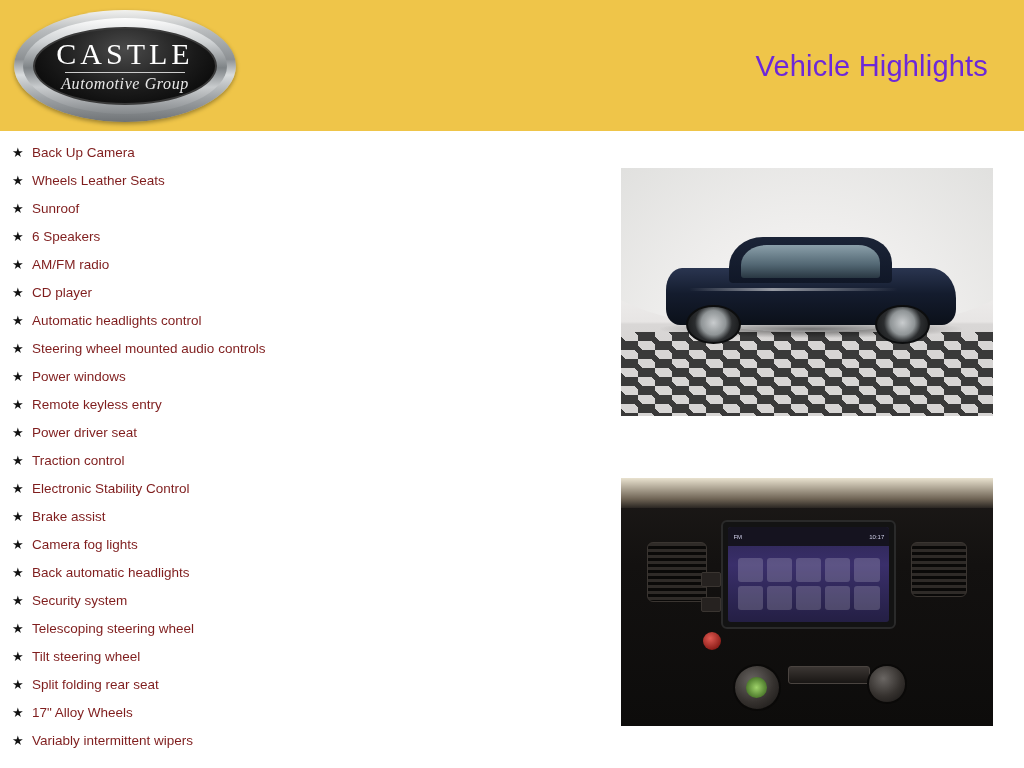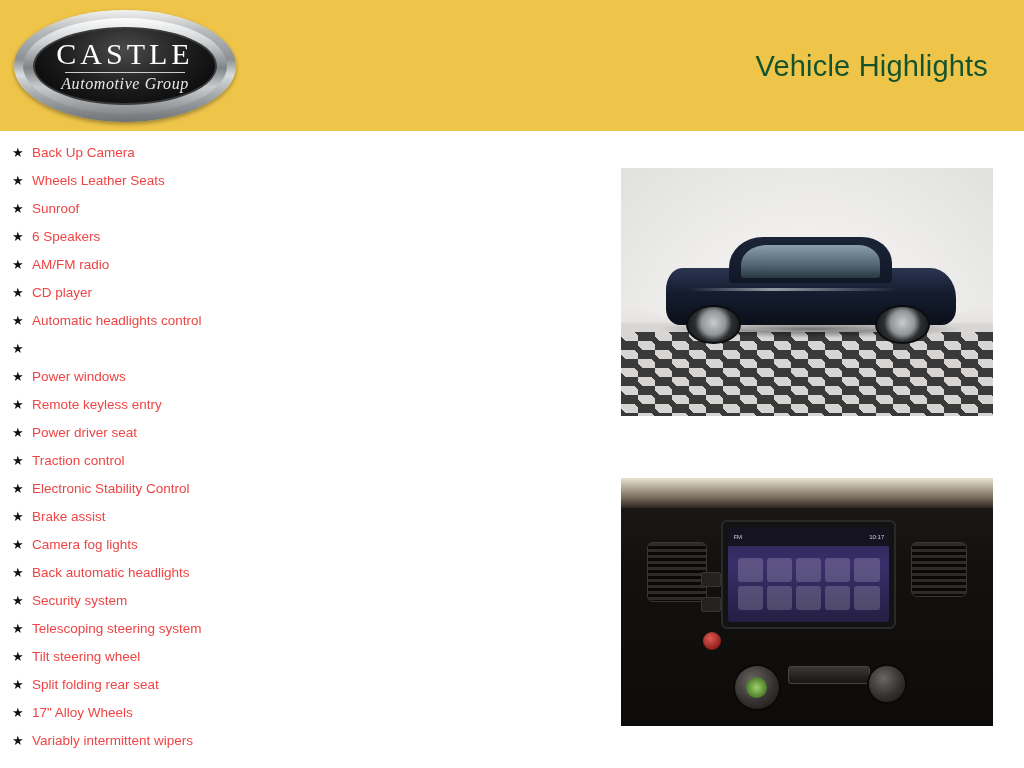--- a/index.html
+++ b/index.html
@@ -73,21 +73,21 @@
     font-family: "Liberation Serif", serif;
     font-size: 16px;
     letter-spacing: 0.6px;
     font-style: italic;
   }
 
   .header-title {
     position: absolute;
     right: 36px; top: 50px;
     font-size: 29px;
-    color: #14532d;
+    color: #6d28d9;
     font-weight: 400;
     letter-spacing: 0.2px;
   }
 
   
   .features {
     position: absolute;
     left: 0; top: 131px;
     width: 600px;
     padding: 7px 0 0 0;
@@ -100,21 +100,21 @@
   }
   .bullet {
     width: 20px;
     color: #111111;
     font-size: 13px;
     line-height: 1;
     text-align: left;
   }
   .feature-label {
     font-size: 13.5px;
-    color: #ef4444;
+    color: #7f1d1d;
   }
 
   
   .photo {
     position: absolute;
     overflow: hidden;
     background: #ffffff;
   }
   .photo-exterior {
     left: 621px; top: 168px;
@@ -328,20 +328,21 @@
     <div class="feature-row">
         <span class="bullet">★</span>
         <span class="feature-label">CD player</span>
       </div>
     <div class="feature-row">
         <span class="bullet">★</span>
         <span class="feature-label">Automatic headlights control</span>
       </div>
     <div class="feature-row">
         <span class="bullet">★</span>
+        <span class="feature-label">Steering wheel mounted audio controls</span>
       </div>
     <div class="feature-row">
         <span class="bullet">★</span>
         <span class="feature-label">Power windows</span>
       </div>
     <div class="feature-row">
         <span class="bullet">★</span>
         <span class="feature-label">Remote keyless entry</span>
       </div>
     <div class="feature-row">
@@ -367,21 +368,21 @@
     <div class="feature-row">
         <span class="bullet">★</span>
         <span class="feature-label">Back automatic headlights</span>
       </div>
     <div class="feature-row">
         <span class="bullet">★</span>
         <span class="feature-label">Security system</span>
       </div>
     <div class="feature-row">
         <span class="bullet">★</span>
-        <span class="feature-label">Telescoping steering system</span>
+        <span class="feature-label">Telescoping steering wheel</span>
       </div>
     <div class="feature-row">
         <span class="bullet">★</span>
         <span class="feature-label">Tilt steering wheel</span>
       </div>
     <div class="feature-row">
         <span class="bullet">★</span>
         <span class="feature-label">Split folding rear seat</span>
       </div>
     <div class="feature-row">

